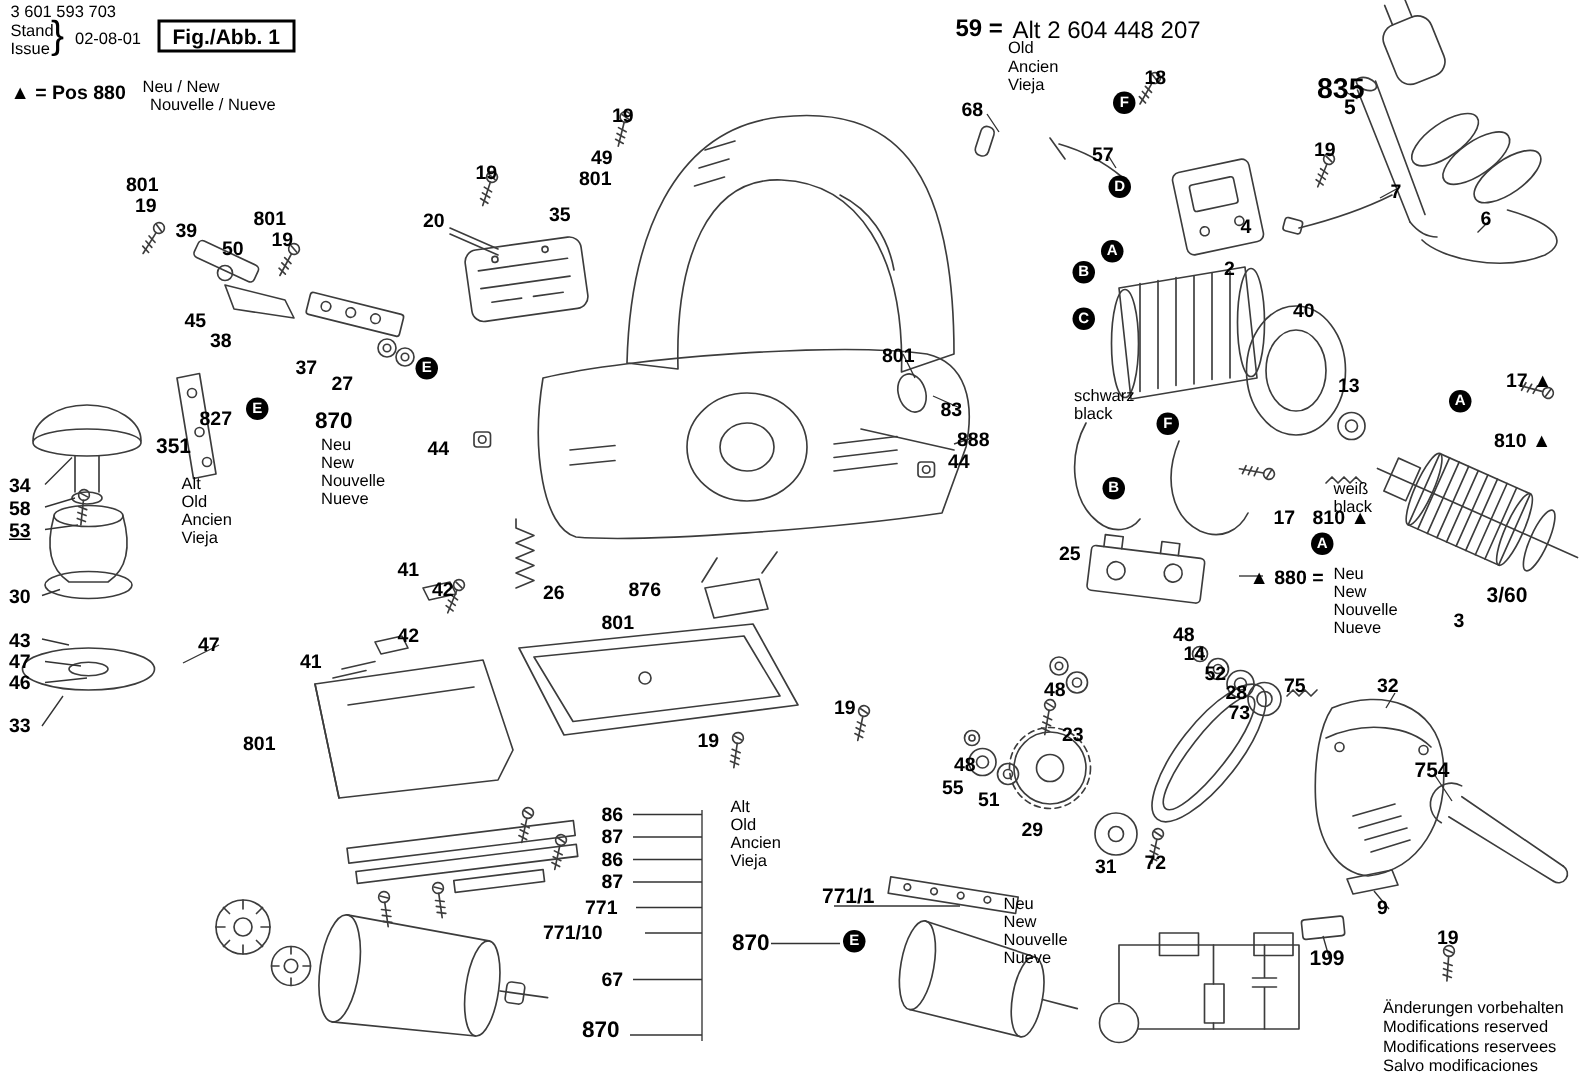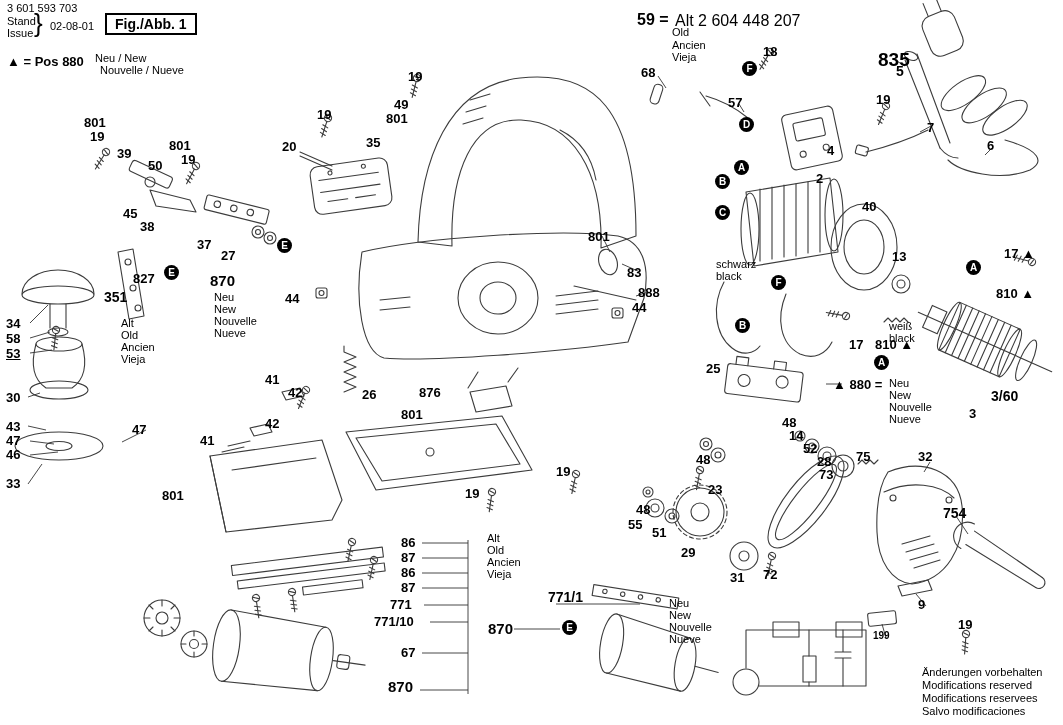--- a/index.html
+++ b/index.html
@@ -401,28 +401,28 @@
       <div class="plabel" style="left: 696px; top: 452px;">48</div>
       <div class="plabel" style="left: 708px; top: 465px; margin-top: 17px;">23</div>
       <div class="plabel" style="left: 556px; top: 464px;">19</div>
       <div class="plabel" style="left: 636px; top: 502px;">48</div>
       <div class="plabel" style="left: 628px; top: 517px;">55</div>
       <div class="plabel" style="left: 652px; top: 525px; text-align: center;">51</div>
       <div class="plabel" style="left: 681px; top: 545px;">29</div>
       <div class="plabel" style="left: 730px; top: 570px;">31</div>
       <div class="plabel" style="left: 763px; top: 567px;">72</div>
       <div class="plabel" style="left: 918px; top: 597px;">9</div>
-      <div class="plabel" style="left: 873px; top: 630px; font-size: 10px;">199</div>
+      <div class="plabel" style="left: 873px; top: 630px; font-size: 14px;">199</div>
       <div class="plabel" style="left: 958px; top: 617px;">19</div>
       <div class="plabel" style="left: 401px; top: 535px;">86</div>
       <div class="plabel" style="left: 401px; top: 550px;">87</div>
       <div class="plabel" style="left: 401px; top: 565px;">86</div>
       <div class="plabel" style="left: 401px; top: 580px;">87</div>
       <div class="plabel" style="left: 390px; top: 597px;">771</div>
-      <div class="plabel" style="left: 374px; top: 614px;">771/10</div>
+      <div class="plabel" style="left: 362px; top: 614px;">771/10</div>
       <div class="plabel" style="left: 401px; top: 645px;">67</div>
       <div class="plabel" style="left: 388px; top: 678px; font-size: 15px;">870</div>
       <div class="plabel" style="left: 548px; top: 589px; font-size: 14px;">771/1</div>
       <div class="plabel" style="left: 488px; top: 620px; font-size: 15px;">870</div>
     </div>
   <div class="layer">
       <div class="circ" style="left: 277px; top: 238px;">E</div>
       <div class="circ" style="left: 164px; top: 265px;">E</div>
       <div class="circ" style="left: 742px; top: 61px;">F</div>
       <div class="circ" style="left: 739px; top: 117px;">D</div>

